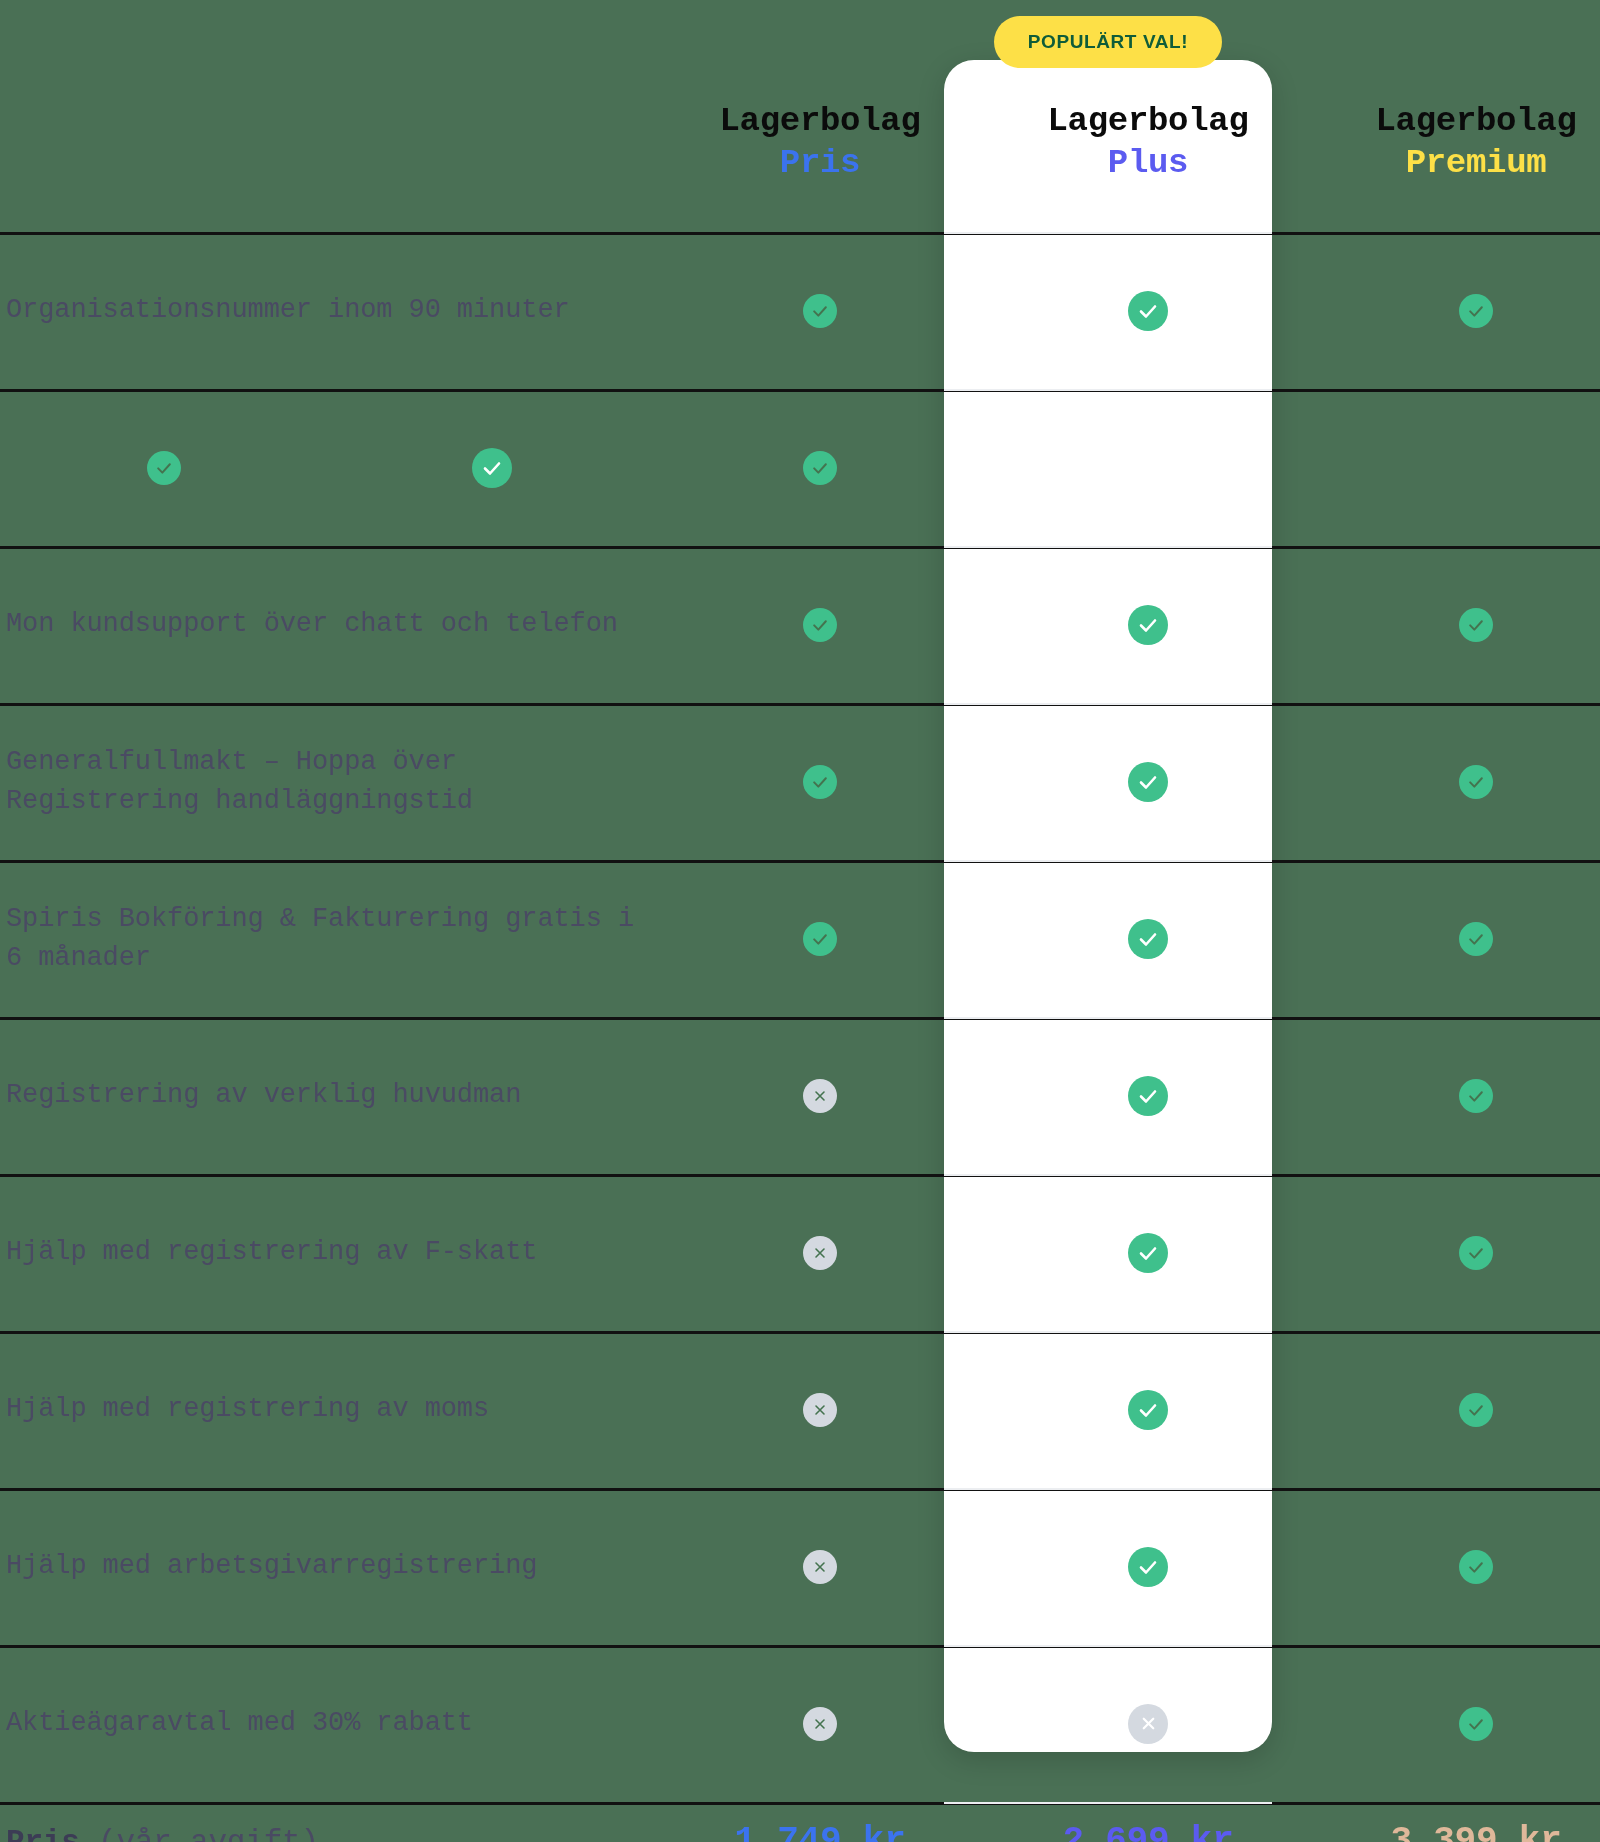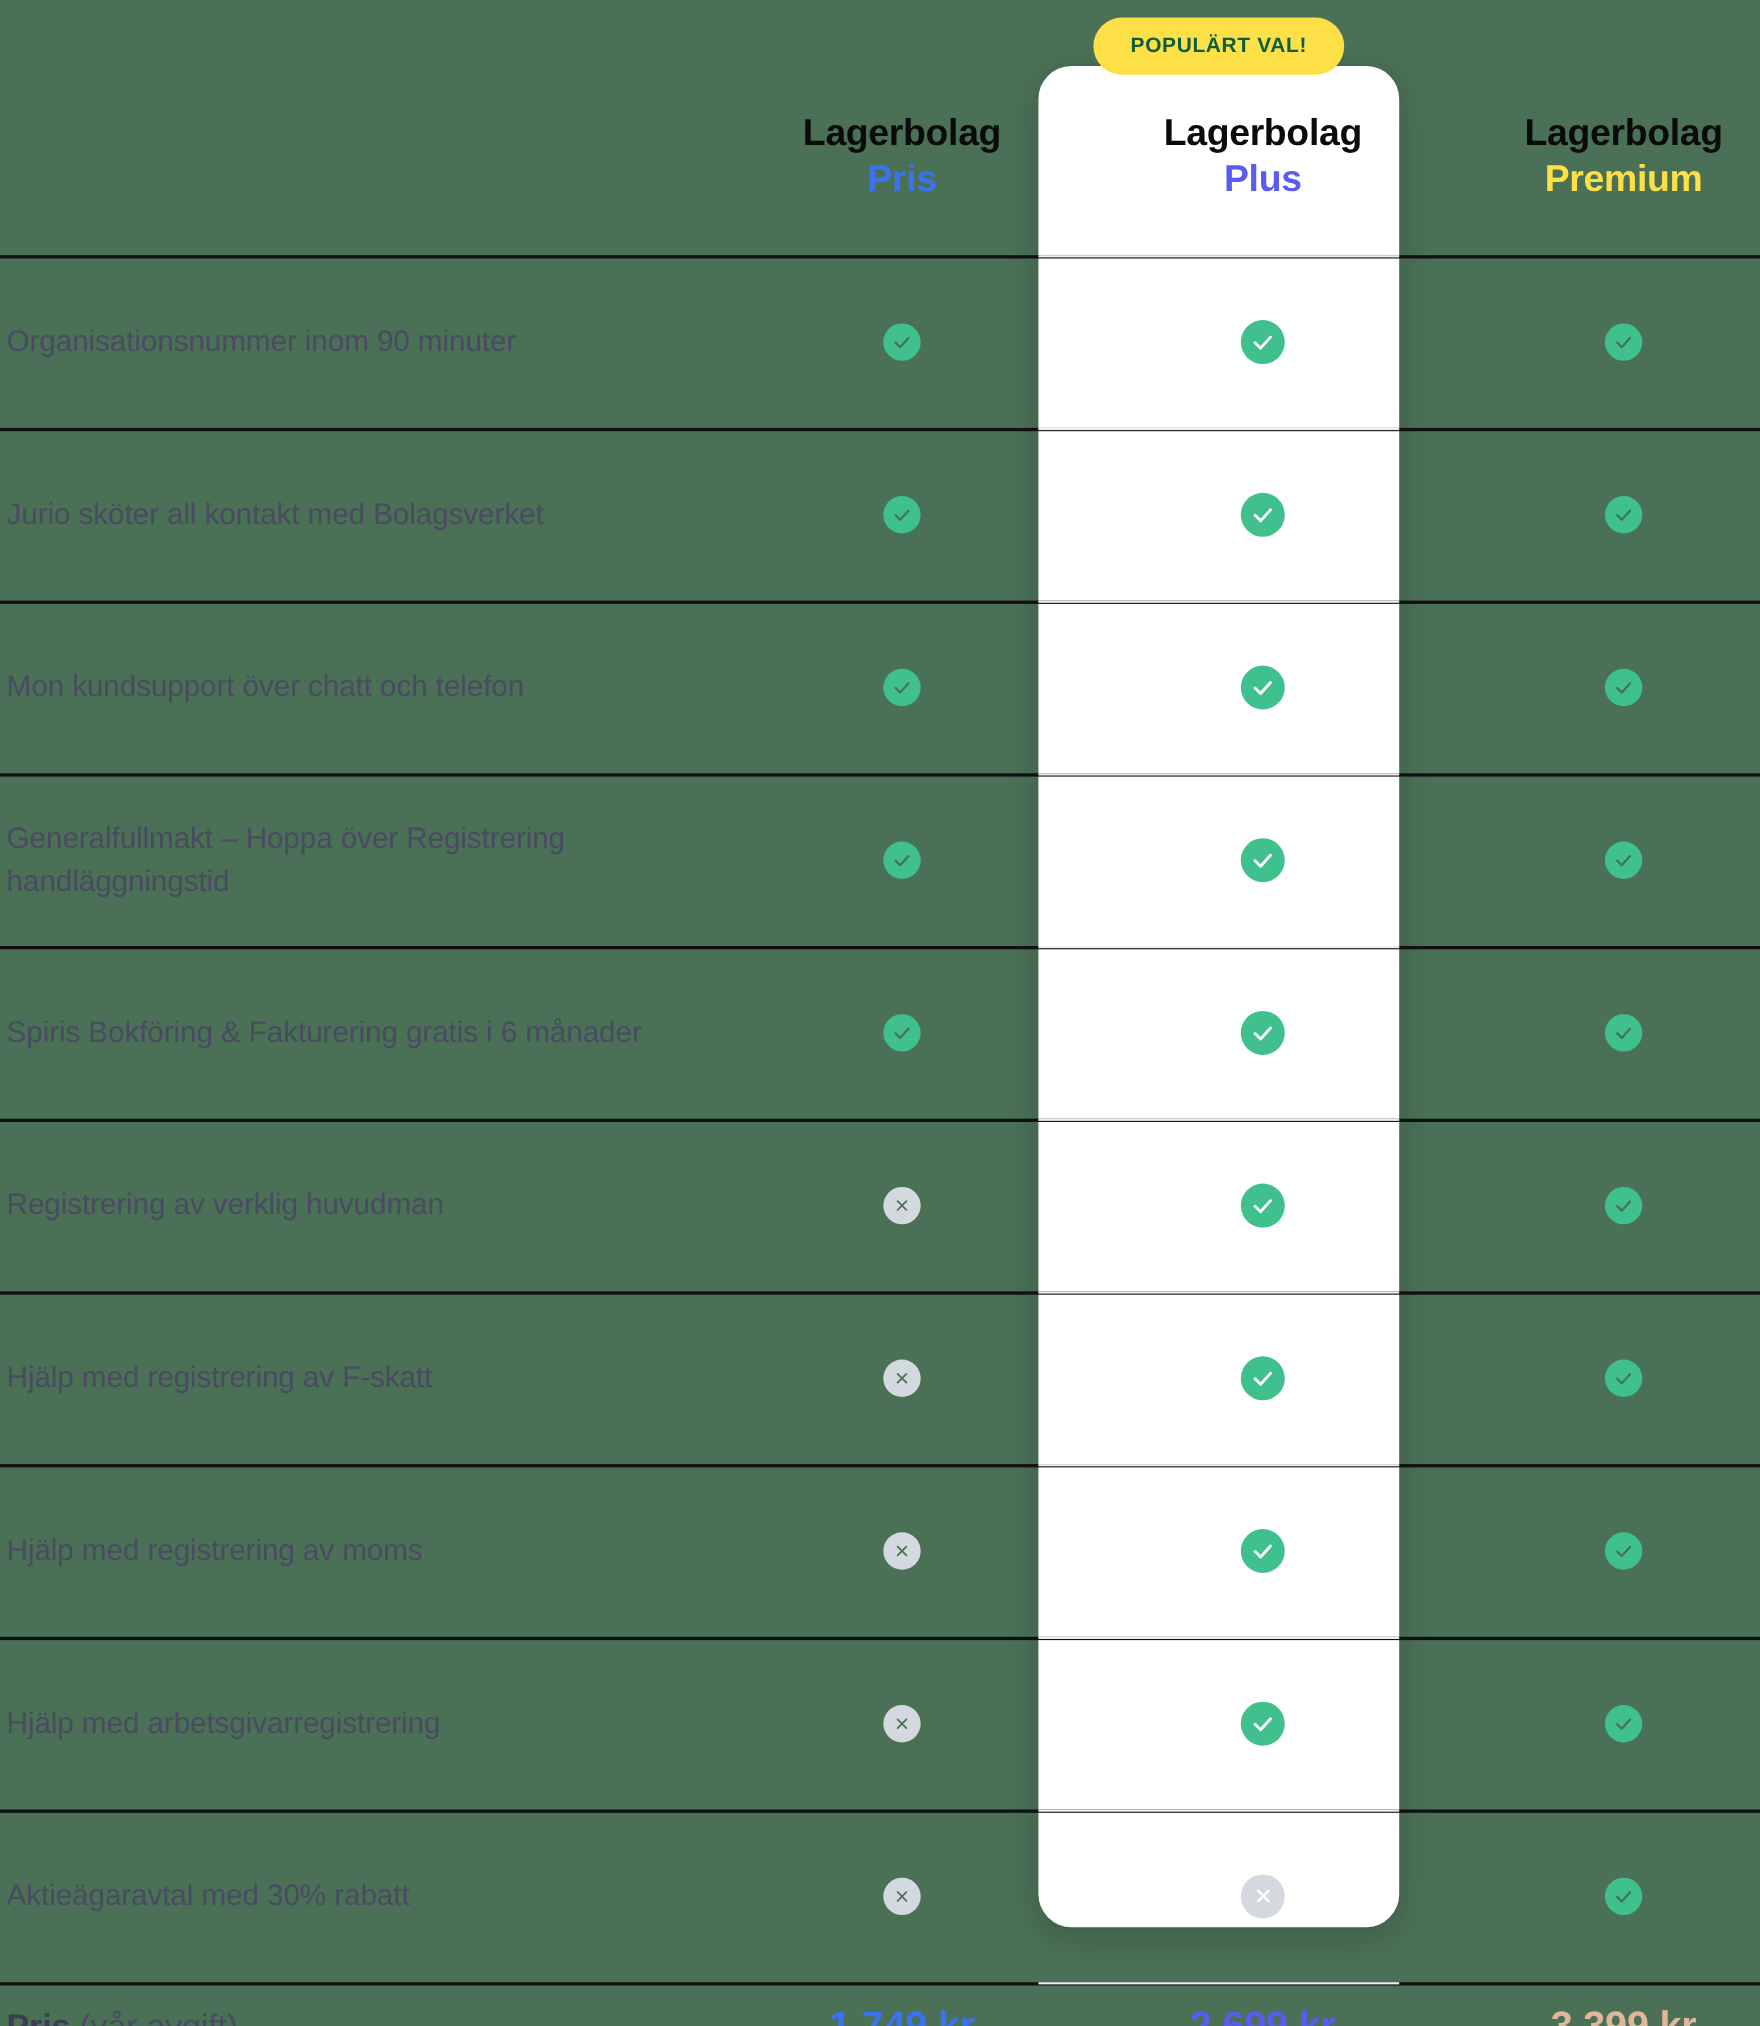--- a/index.html
+++ b/index.html
@@ -56,20 +56,21 @@
   #grid {
     position: relative;
     z-index: 2;
     width: 1600px;
   }
 
   .row {
     display: flex;
     width: 1600px;
     align-items: stretch;
+    font-family: Liberation Mono, monospace;
   }
 
   .cell-feature {
     width: 656px;
     flex: 0 0 656px;
     display: flex;
     align-items: center;
     padding-left: 6px;
   }
 
@@ -249,23 +250,20 @@
           </div>
           <div class="cell-plan">
             <span class="icon-check">
               <svg viewBox="0 0 24 24">
                 <path class="ck-stroke" d="M5 12.5 L10 17.5 L19 7.5"></path>
               </svg>
             </span>
           </div>
         </div>
         <div class="row feature-row">
-          <div class="cell-feature">
-            <div class="feature-text">Jurio sköter all kontakt med Bolagsverket</div>
-          </div>
           <div class="cell-plan">
             <span class="icon-check">
               <svg viewBox="0 0 24 24">
                 <path class="ck-stroke" d="M5 12.5 L10 17.5 L19 7.5"></path>
               </svg>
             </span>
           </div>
           <div class="cell-plan">
             <span class="icon-check big">
               <svg viewBox="0 0 24 24">

